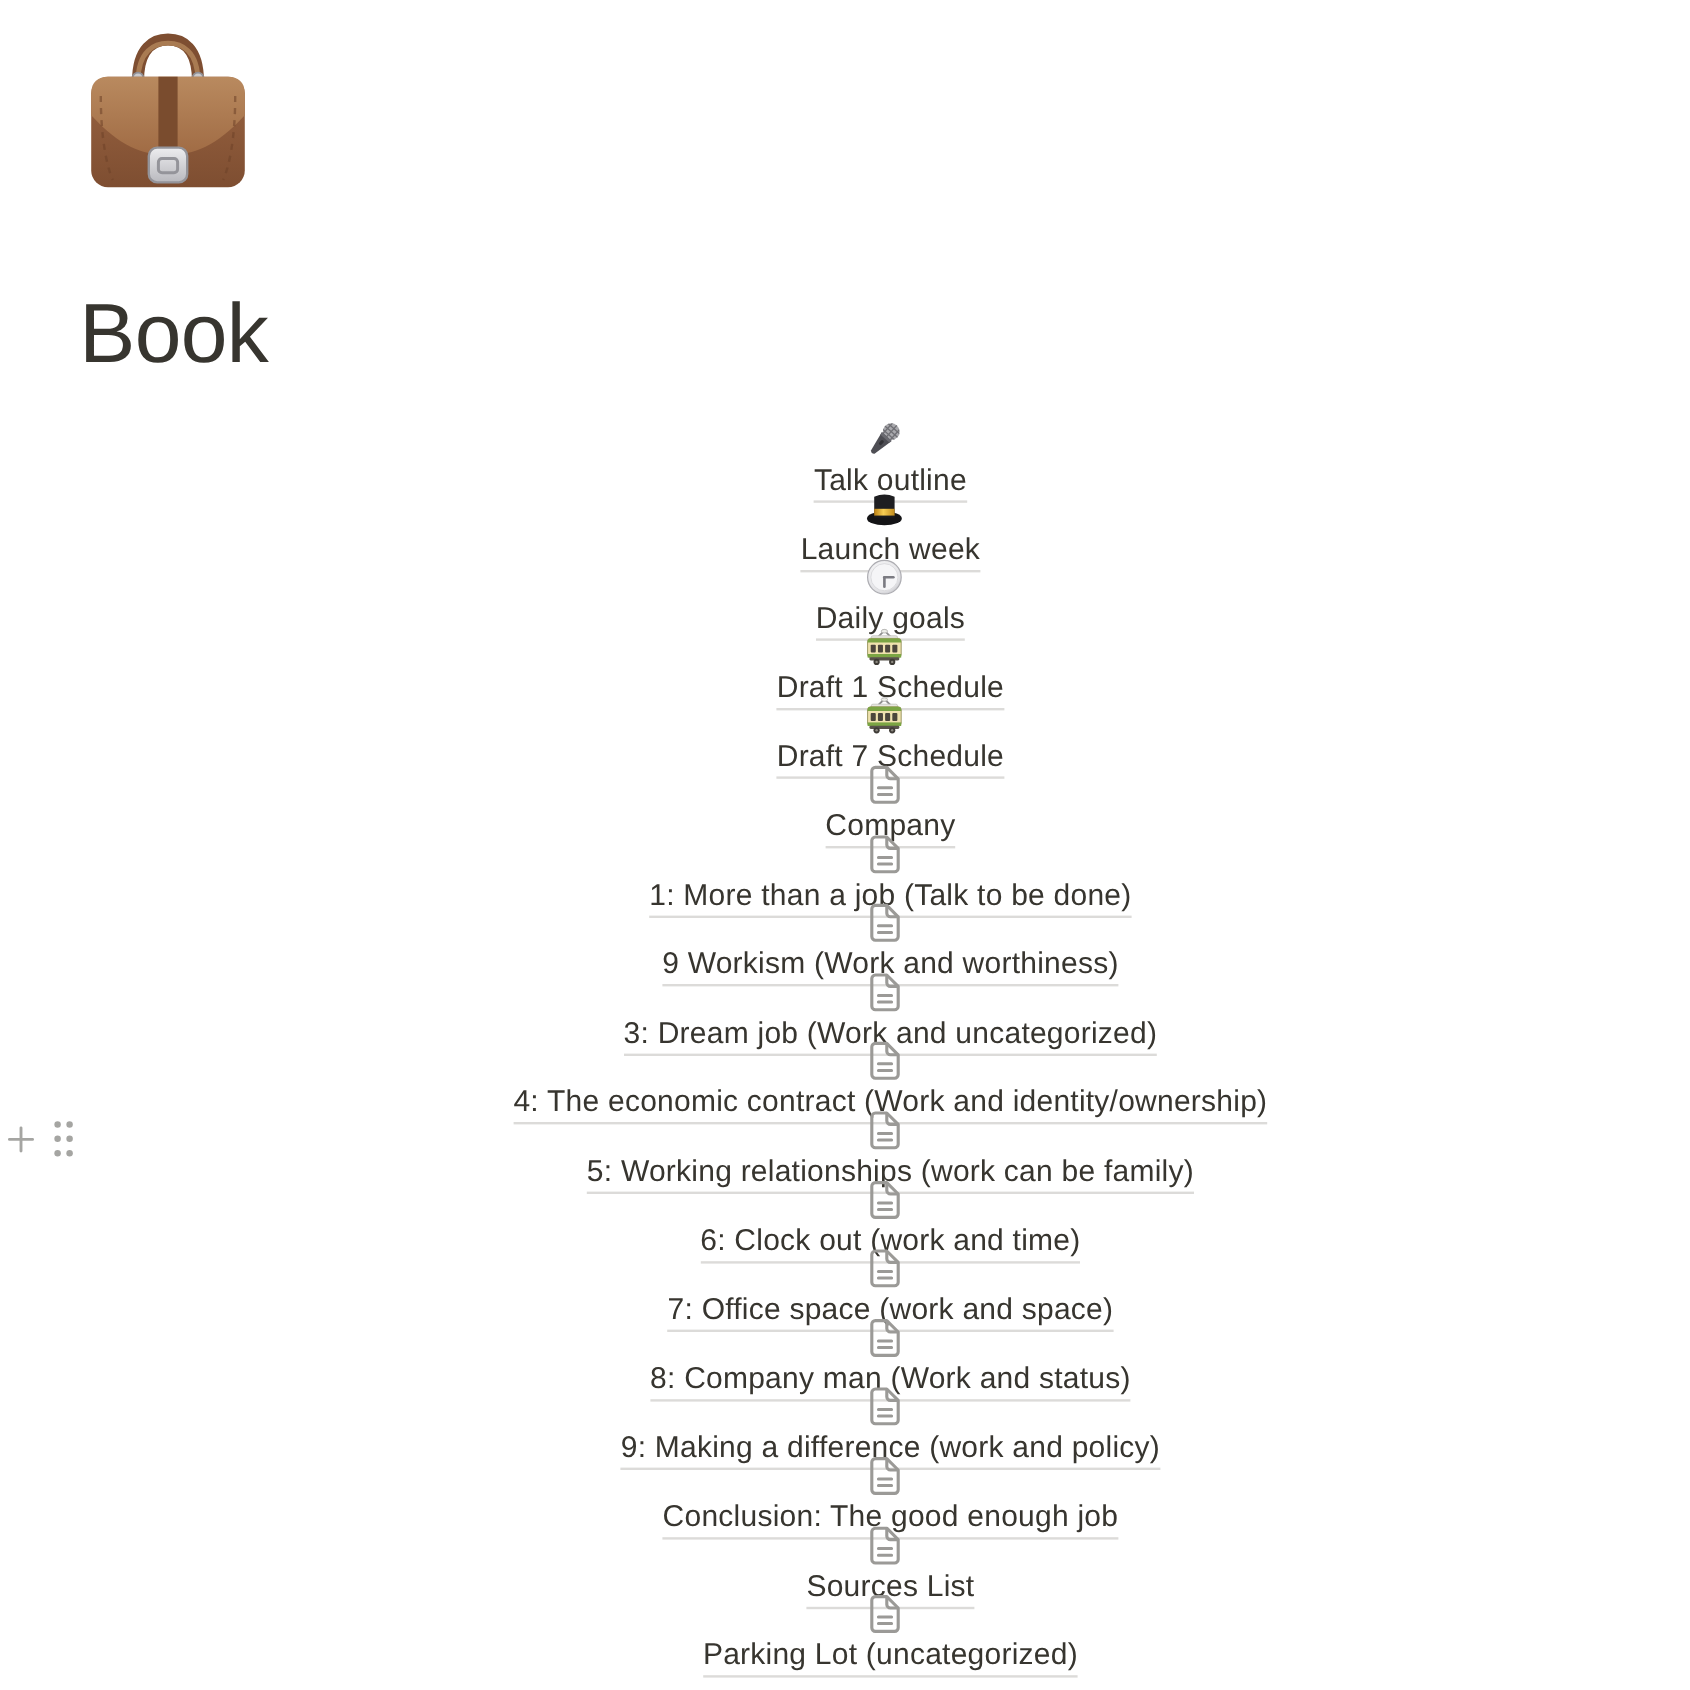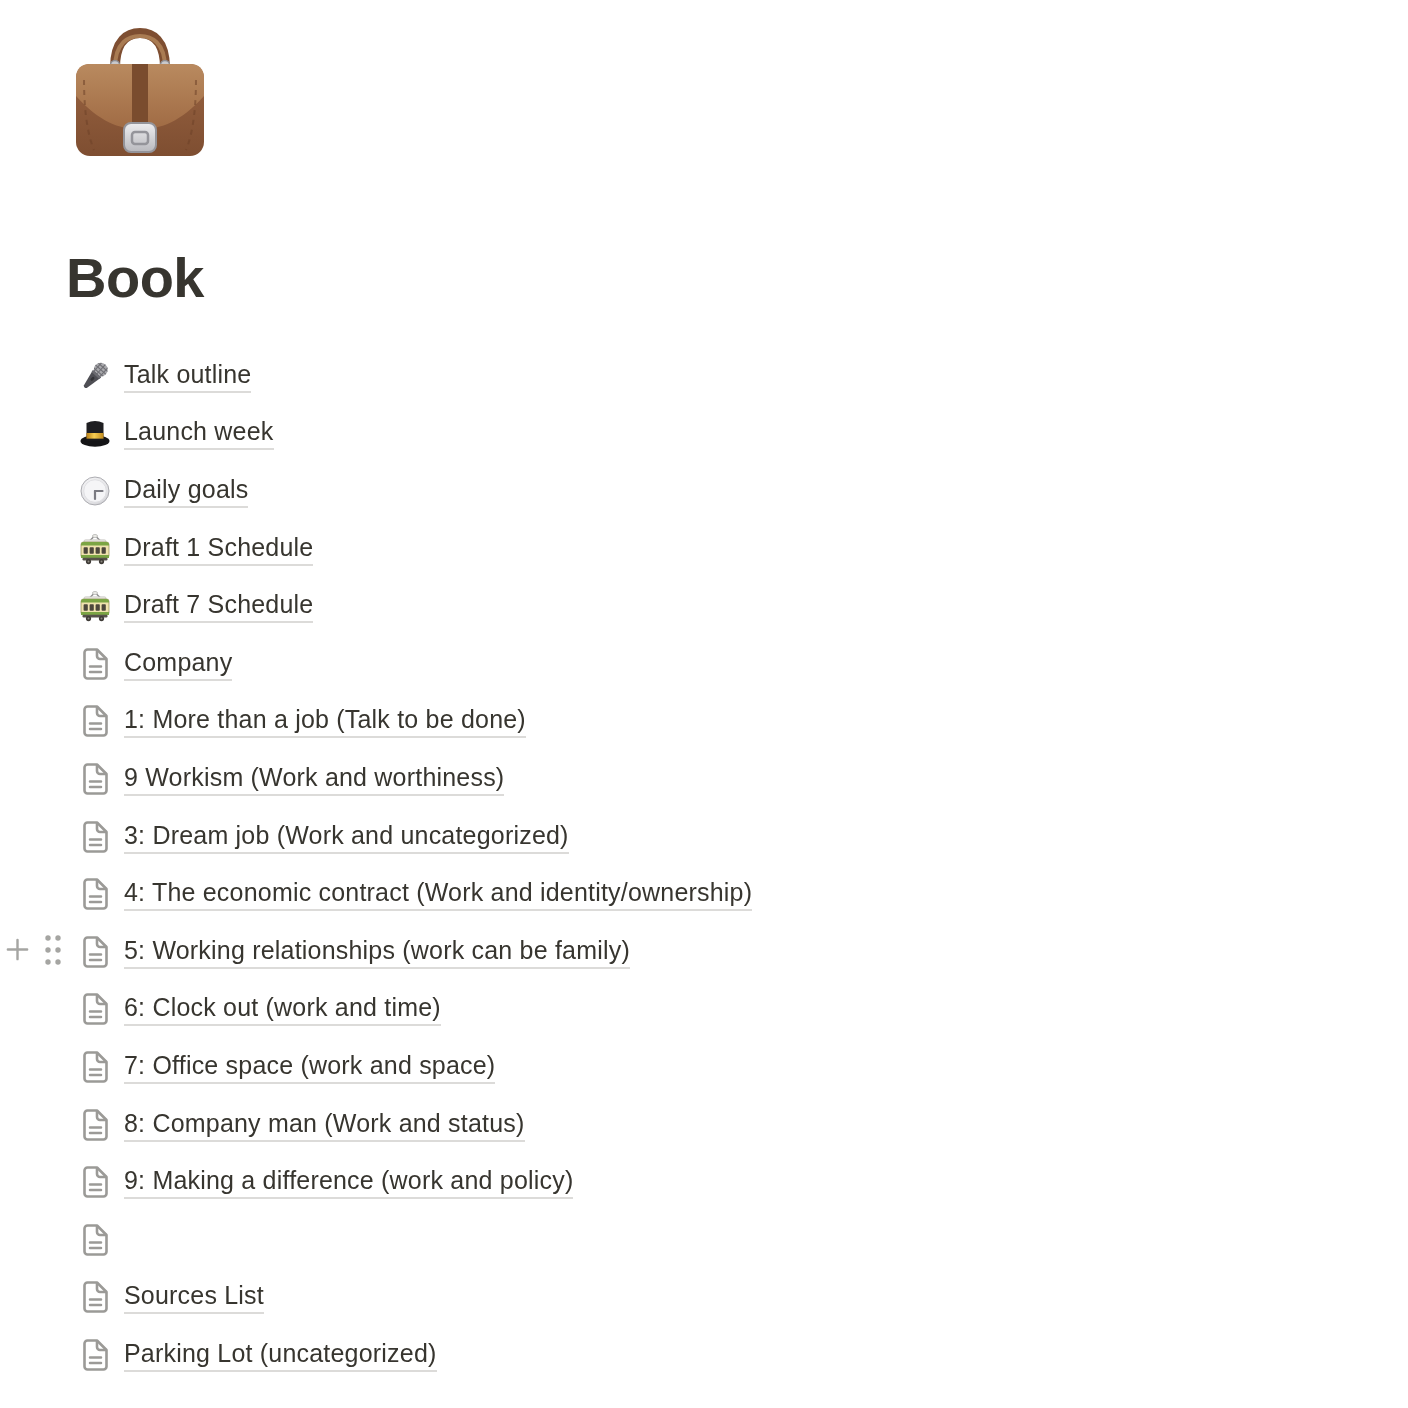--- a/index.html
+++ b/index.html
@@ -19,40 +19,41 @@
     top: 24px;
     width: 140px;
     height: 140px;
     cursor: pointer;
   }
   .page-title {
     position: absolute;
     left: 66px;
     top: 240px;
     margin: 0;
-    font-size: 56px;
+    font-size: 70px;
     line-height: 76px;
-    font-weight: 700;
+    font-weight: 400;
     letter-spacing: -0.5px;
     color: #37352F;
     text-align: right;
   }
   .child-list {
     position: absolute;
     left: 0;
     right: 0;
     top: 347px;
   }
   .row {
     position: relative;
     height: 57.6px;
     display: flex;
     align-items: center;
     padding-left: 76px;
     cursor: pointer;
+    flex-direction: column;
   }
   .row-icon {
     width: 38px;
     height: 38px;
     display: flex;
     align-items: center;
     justify-content: center;
     margin-right: 10px;
     flex: 0 0 38px;
   }
@@ -347,20 +348,21 @@
       <a class="row-label">9: Making a difference (work and policy)</a>
     </div>
       <div class="row">
       <span class="row-icon">
           <svg width="28" height="34" viewBox="0 0 28 34">
             <path d="M6.5 2.5 H16 L25.5 12 V28.5 A3 3 0 0 1 22.5 31.5 H6.5 A3 3 0 0 1 3.5 28.5 V5.5 A3 3 0 0 1 6.5 2.5 Z" fill="none" stroke="#9B9A97" stroke-width="2.6" stroke-linejoin="round"></path>
             <path d="M16 2.5 V9 A3 3 0 0 0 19 12 H25.5" fill="none" stroke="#9B9A97" stroke-width="2.6" stroke-linejoin="round"></path>
             <path d="M9 19.5 H20 M9 25 H20" stroke="#9B9A97" stroke-width="2.5" stroke-linecap="round"></path>
           </svg>
         </span>
+      <a class="row-label">Conclusion: The good enough job</a>
     </div>
       <div class="row">
       <span class="row-icon">
           <svg width="28" height="34" viewBox="0 0 28 34">
             <path d="M6.5 2.5 H16 L25.5 12 V28.5 A3 3 0 0 1 22.5 31.5 H6.5 A3 3 0 0 1 3.5 28.5 V5.5 A3 3 0 0 1 6.5 2.5 Z" fill="none" stroke="#9B9A97" stroke-width="2.6" stroke-linejoin="round"></path>
             <path d="M16 2.5 V9 A3 3 0 0 0 19 12 H25.5" fill="none" stroke="#9B9A97" stroke-width="2.6" stroke-linejoin="round"></path>
             <path d="M9 19.5 H20 M9 25 H20" stroke="#9B9A97" stroke-width="2.5" stroke-linecap="round"></path>
           </svg>
         </span>
       <a class="row-label">Sources List</a>

